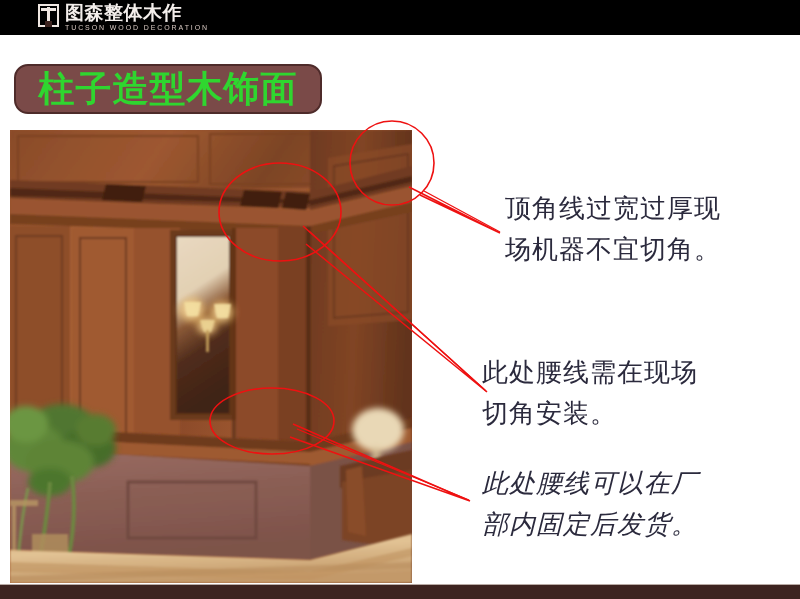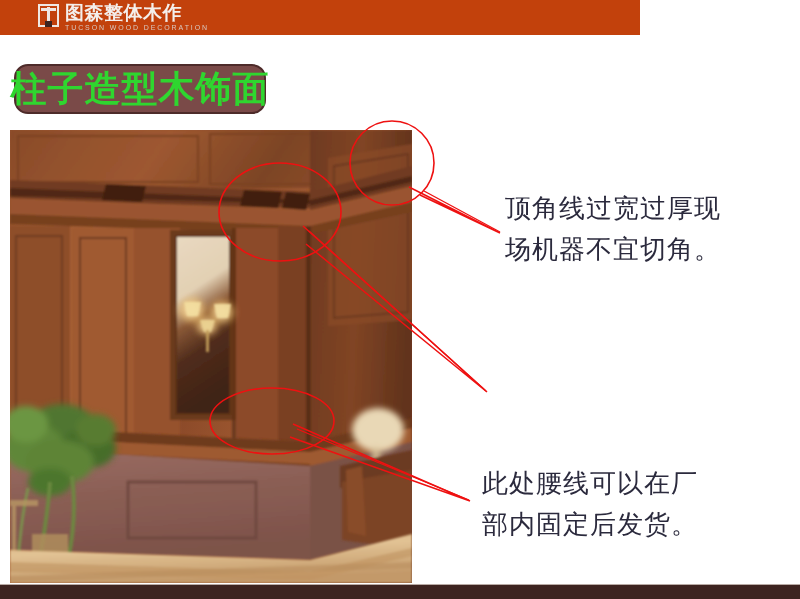--- a/index.html
+++ b/index.html
@@ -15,22 +15,22 @@
     width: 800px;
     height: 599px;
     background: #ffffff;
     overflow: hidden;
   }
 
   
   #header-bar {
     position: absolute;
     left: 0; top: 0;
-    width: 640px; height: 35px;
-    background: #c2410c;
+    width: 800px; height: 35px;
+    background: #000000;
   }
   #logo-group {
     position: absolute;
     left: 38px; top: 3px;
     display: flex;
     align-items: flex-start;
     height: 30px;
   }
   #logo-mark {
     width: 21px; height: 23px;
@@ -79,21 +79,21 @@
     font-size: 7px;
     letter-spacing: 1.9px;
     line-height: 9px;
     white-space: nowrap;
   }
 
   
   #title-banner {
     position: absolute;
     left: 14px; top: 64px;
-    width: 252px; height: 50px;
+    width: 308px; height: 50px;
     background: #7a4a48;
     border: 2px solid #4e2b2a;
     border-radius: 14px;
     box-sizing: border-box;
     display: flex;
     align-items: center;
     justify-content: center;
   }
   #title-text {
     color: #2fd62f;
@@ -132,21 +132,21 @@
     position: absolute;
     color: #2b2a3d;
     font-family: "Liberation Serif", "DejaVu Serif", serif;
     font-size: 26px;
     line-height: 41px;
     letter-spacing: 1px;
     white-space: pre-line;
   }
   #note-1 { left: 505px; top: 188px; }
   #note-2 { left: 482px; top: 352px; }
-  #note-3 { left: 482px; top: 463px; }
+  #note-3 { left: 482px; top: 463px; font-style: italic; }
 
   
   #footer-bar {
     position: absolute;
     left: 0; bottom: 0;
     width: 800px; height: 14px;
     background: #3d2420;
   }
   #footer-hairline {
     position: absolute;
@@ -363,19 +363,21 @@
       <g>
         <ellipse cx="272" cy="421" rx="62" ry="33"></ellipse>
         <path d="M293 424 L470 501 L290 437" stroke-width="1.5"></path>
         <path d="M297 429 L469 500" stroke-width="1.3"></path>
       </g>
     </g>
   </svg>
 
   <div class="note" id="note-1">顶角线过宽过厚现
 场机器不宜切角。</div>
+  <div class="note" id="note-2">此处腰线需在现场
+切角安装。</div>
   <div class="note" id="note-3">此处腰线可以在厂
 部内固定后发货。</div>
 
   <div id="footer-hairline"></div>
   <div id="footer-bar"></div>
 
 </div>
 
 </body></html>

